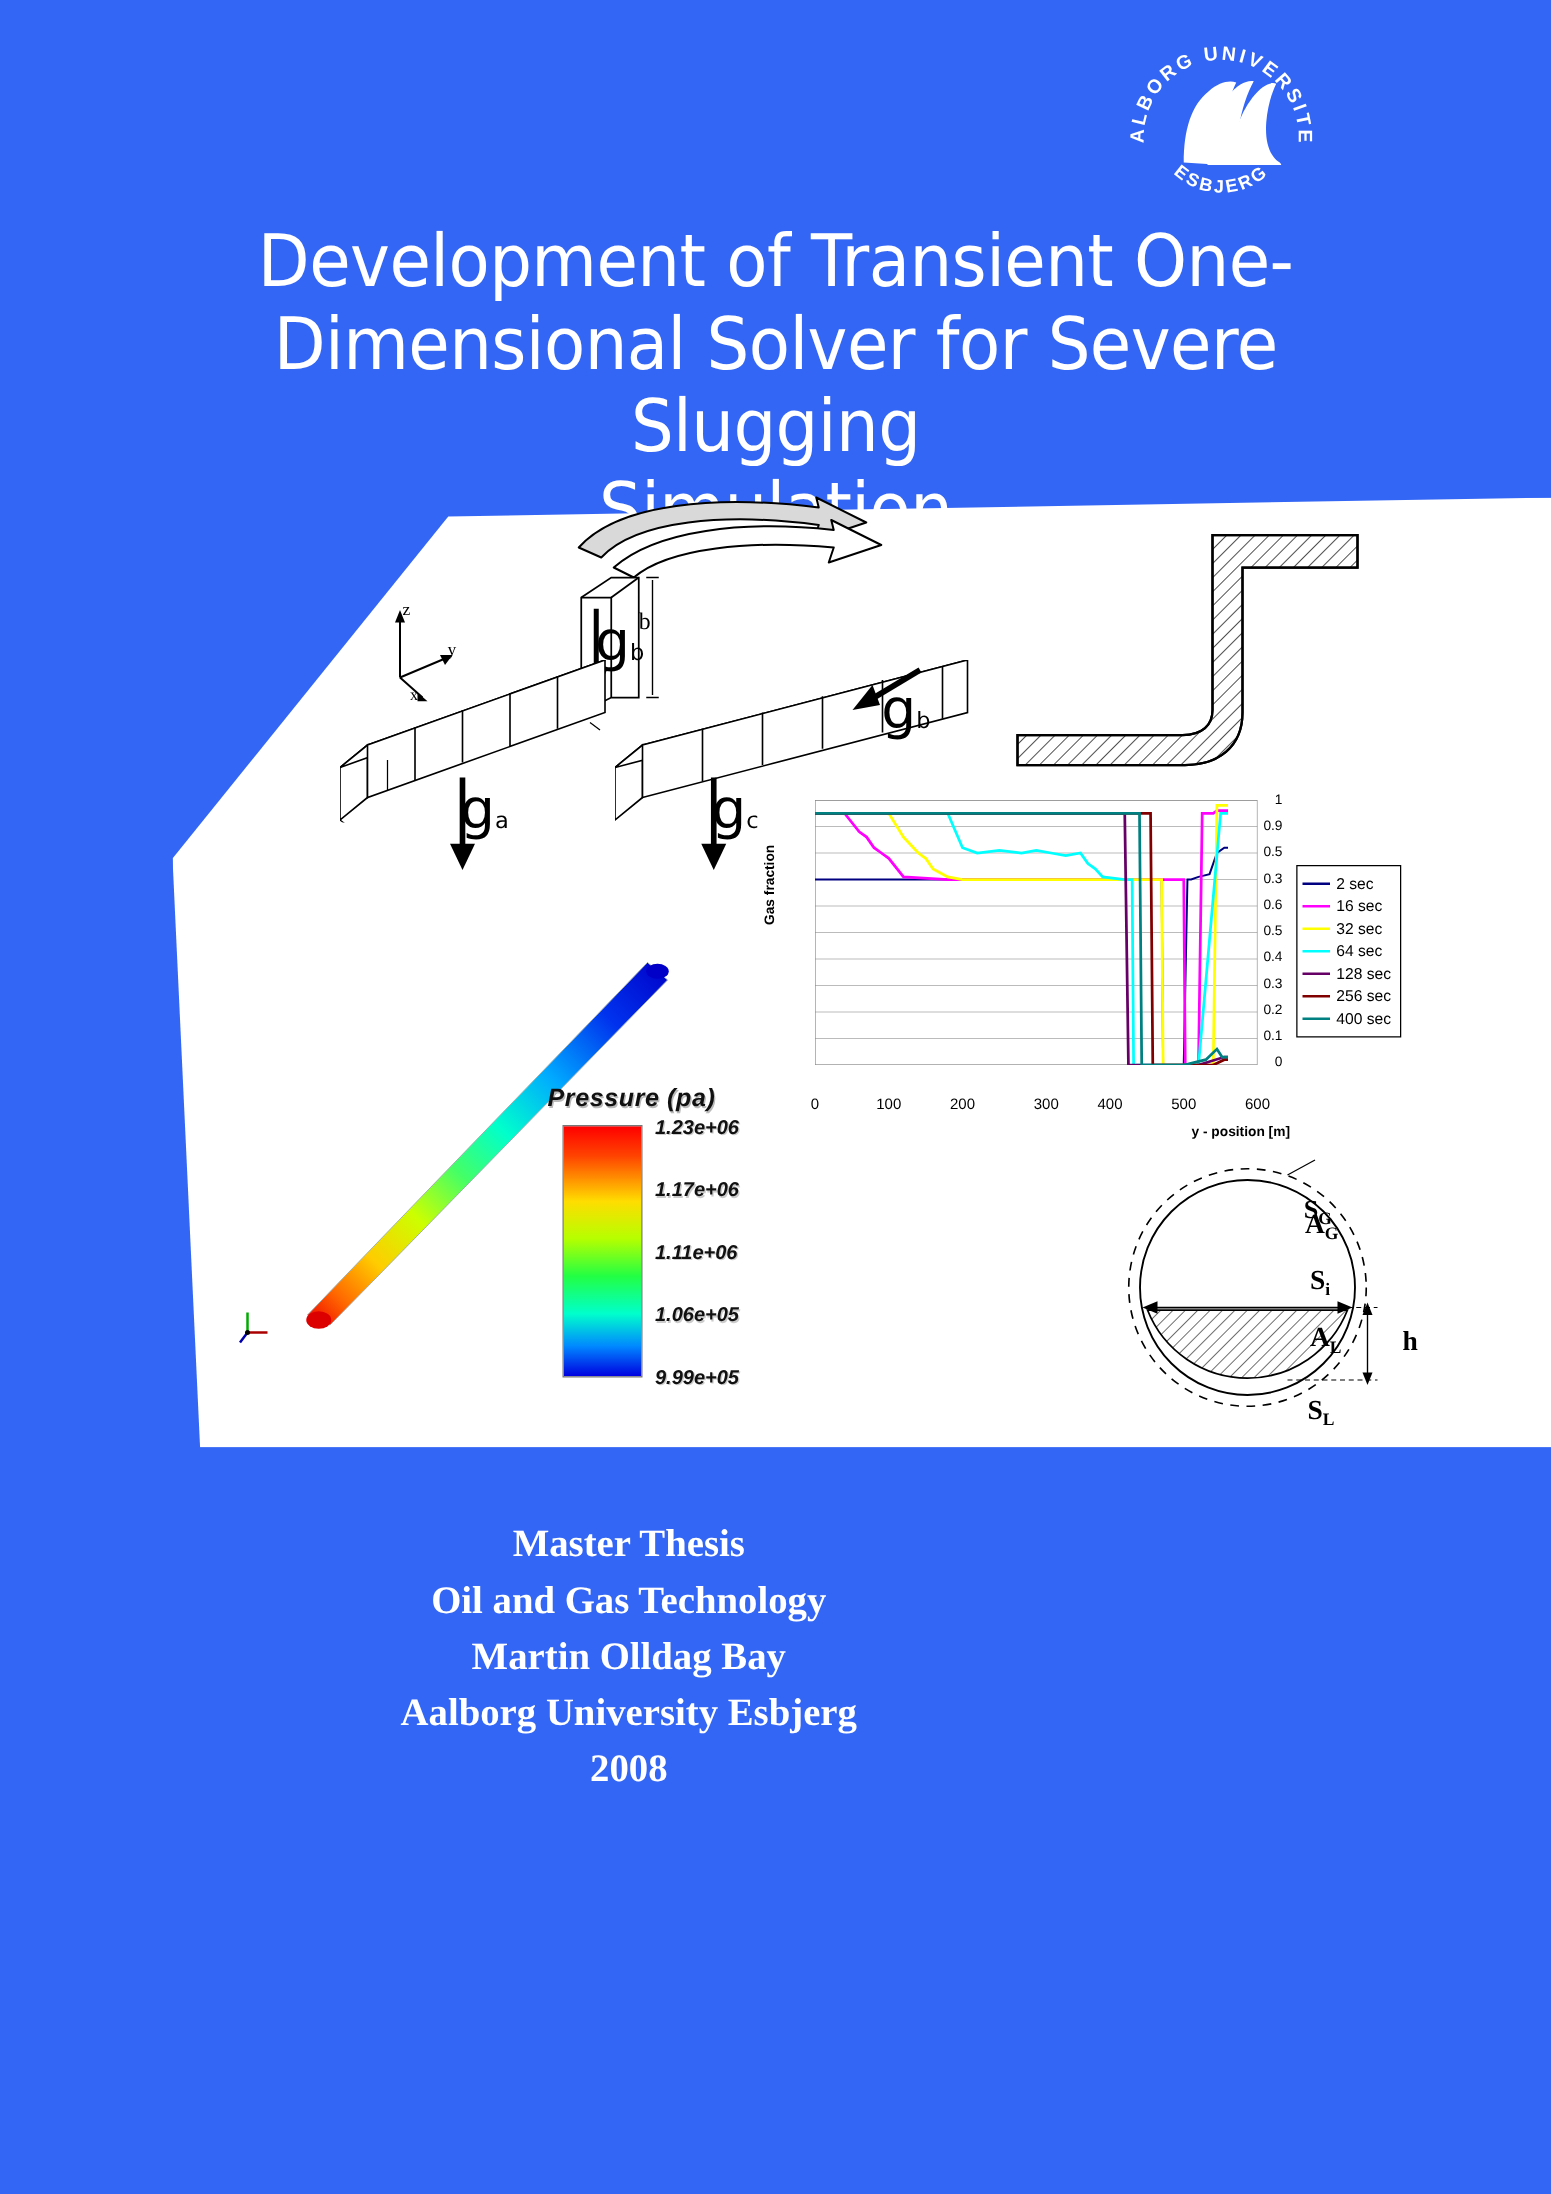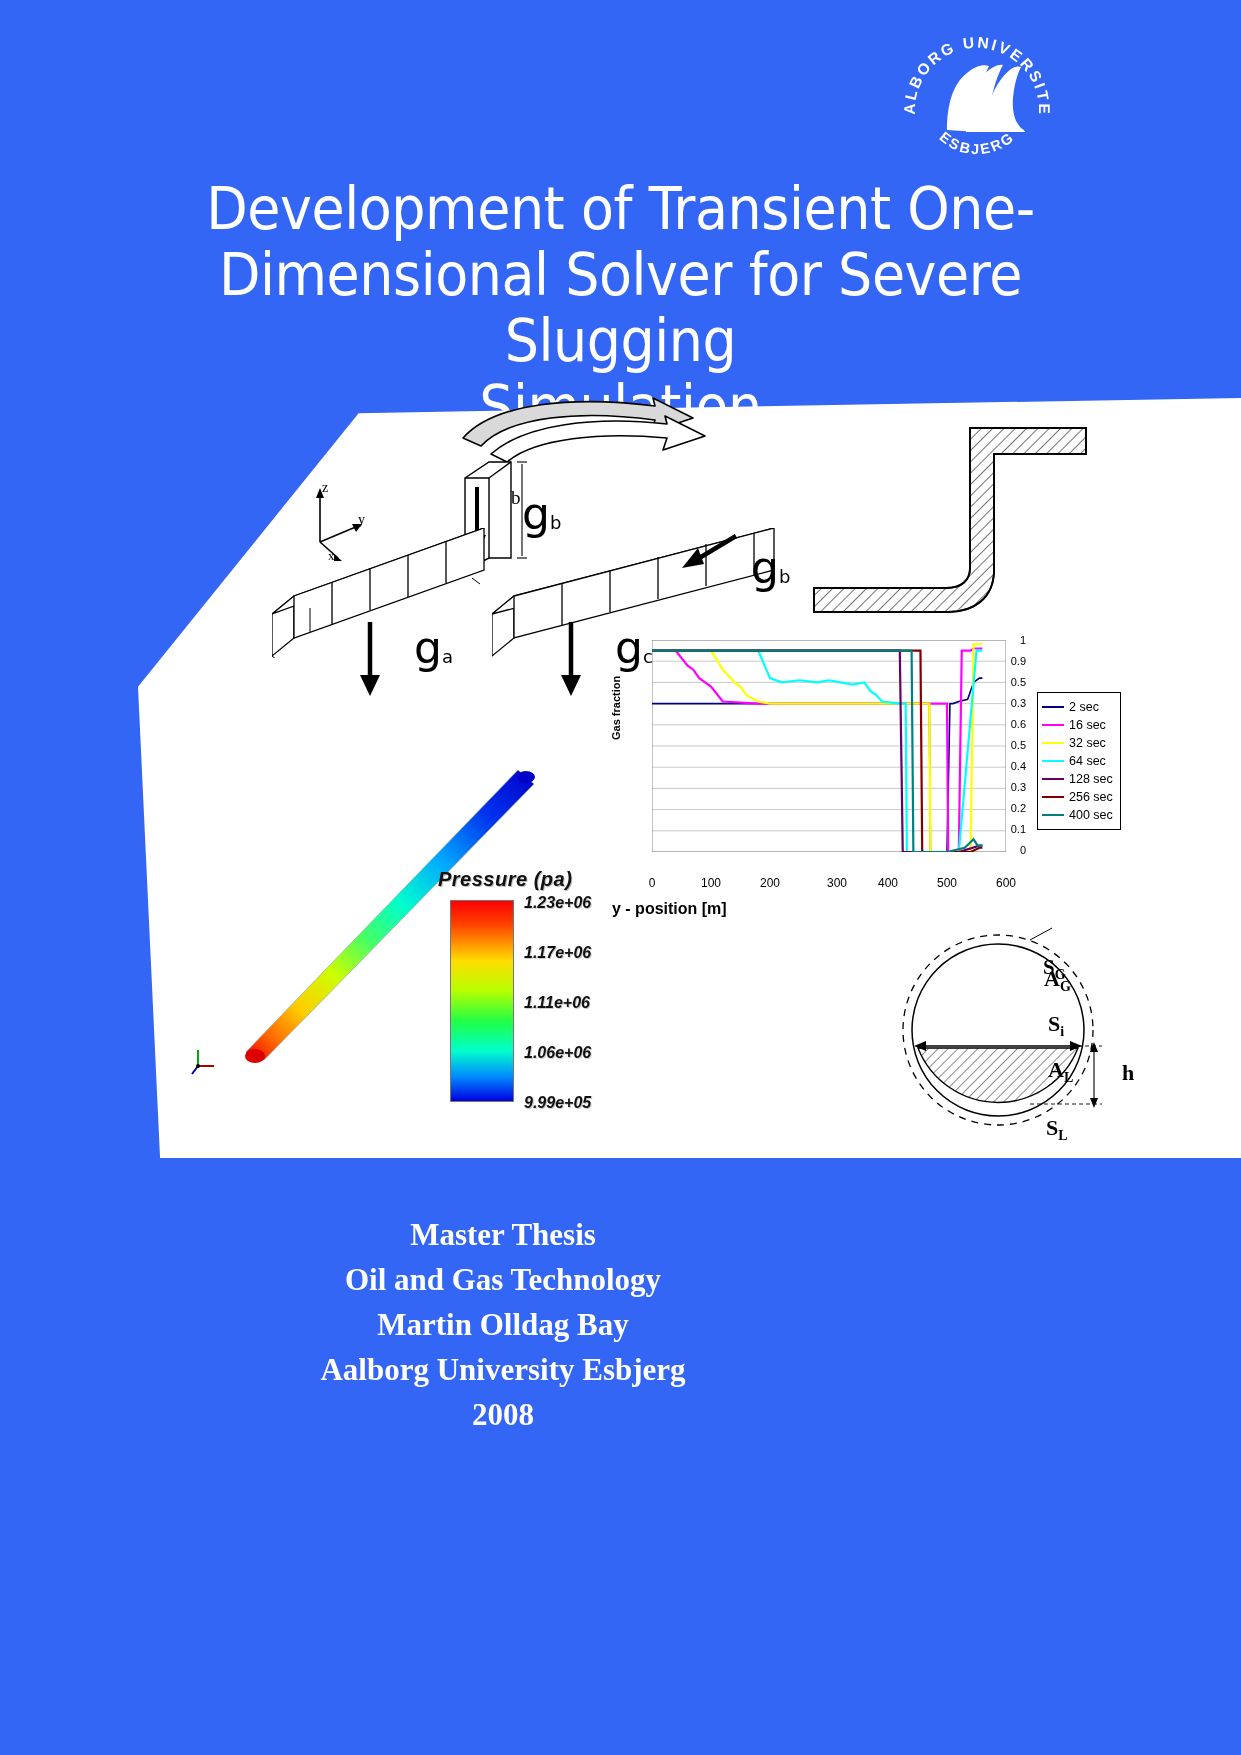--- a/index.html
+++ b/index.html
@@ -29,22 +29,22 @@
     clip-path:polygon(20% 2%, 100% 0, 100% 100%, 2% 100%, 0 38%);
   }
   .abs{position:absolute;}
   #chart-outer{position:absolute;left:612px;top:632px;width:420px;height:290px;}
   .cax-title-y{
     position:absolute;left:-2px;top:108px;
     transform:rotate(-90deg);transform-origin:left top;
     font-size:11px;font-weight:bold;color:#000;white-space:nowrap;
   }
   .cax-title-x{
-    position:absolute;left:0;top:268px;width:420px;text-align:left;
-    font-size:16px;font-weight:bold;color:#000;
+    position:absolute;left:0;top:268px;width:420px;text-align:right;
+    font-size:11px;font-weight:bold;color:#000;
   }
   .ytick{position:absolute;right:6px;font-size:11px;color:#000;transform:translateY(-50%);}
   .xtick{position:absolute;top:244px;font-size:12px;color:#000;transform:translateX(-50%);}
   
   #legend{
     position:absolute;left:1037px;top:692px;
     border:1px solid #000;background:#fff;
     padding:5px 7px 5px 4px;
   }
   .leg-row{display:flex;align-items:center;height:18px;}
@@ -65,21 +65,21 @@
     position:absolute;left:86px;font-size:16px;font-style:italic;font-weight:bold;
     color:#111;white-space:nowrap;text-shadow:1px 1px 0 #ccc;
   }
   
   #bottom{
     position:absolute;left:0;top:1212px;width:1006px;text-align:center;
     color:#ffffff;font-family:"Liberation Serif", serif;
     font-weight:bold;font-size:31px;line-height:45px;
   }
   
-  .glyph-g{font-family:"DejaVu Sans",sans-serif;font-size:44px;font-weight:400;color:#000;margin-left:46px;}
+  .glyph-g{font-family:"DejaVu Sans",sans-serif;font-size:44px;font-weight:400;color:#000;}
   .sub{font-size:18px;}
 </style>
 </head>
 <body>
 
 <div id="logo">
   <svg viewBox="0 0 160 160" width="160" height="160" aria-hidden="true">
     <defs>
       <path id="arcTop" d="M 18,92 A 62,62 0 0 1 142,92" fill="none"></path>
       <path id="arcBot" d="M 32,108 A 55,55 0 0 0 128,108" fill="none"></path>
@@ -236,21 +236,21 @@
     <circle cx="6" cy="20" r="2" fill="#000"></circle>
   </g>
 </svg>
 
 <div id="press">
   <div id="press-title">Pressure (pa)</div>
   <div id="press-bar"></div>
   <div class="press-val" style="top:26px;">1.23e+06</div>
   <div class="press-val" style="top:76px;">1.17e+06</div>
   <div class="press-val" style="top:126px;">1.11e+06</div>
-  <div class="press-val" style="top:176px;">1.06e+06</div>
+  <div class="press-val" style="top:176px;">1.06e+05</div>
   <div class="press-val" style="top:226px;">9.99e+05</div>
 </div>
 
 <div id="chart-outer">
   <div class="cax-title-y">Gas fraction</div>
   <div class="cax-title-x">y - position [m]</div>
 
   <div class="ytick" style="top:8px;">1</div>
   <div class="ytick" style="top:29px;">0.9</div>
   <div class="ytick" style="top:50px;">0.5</div>

